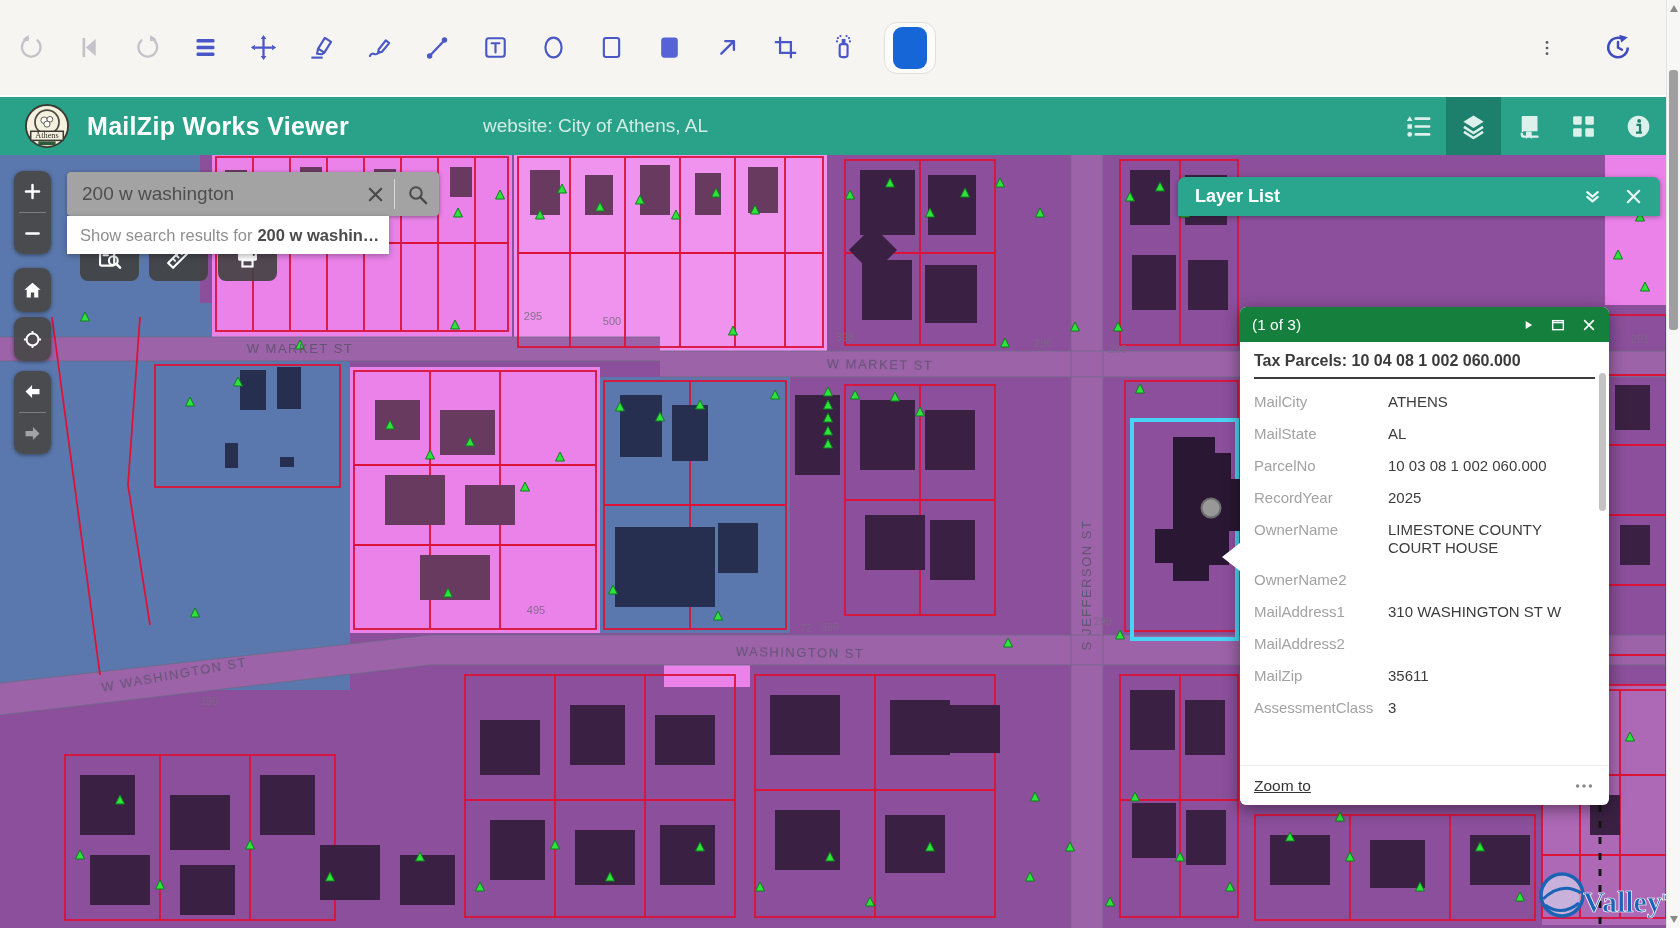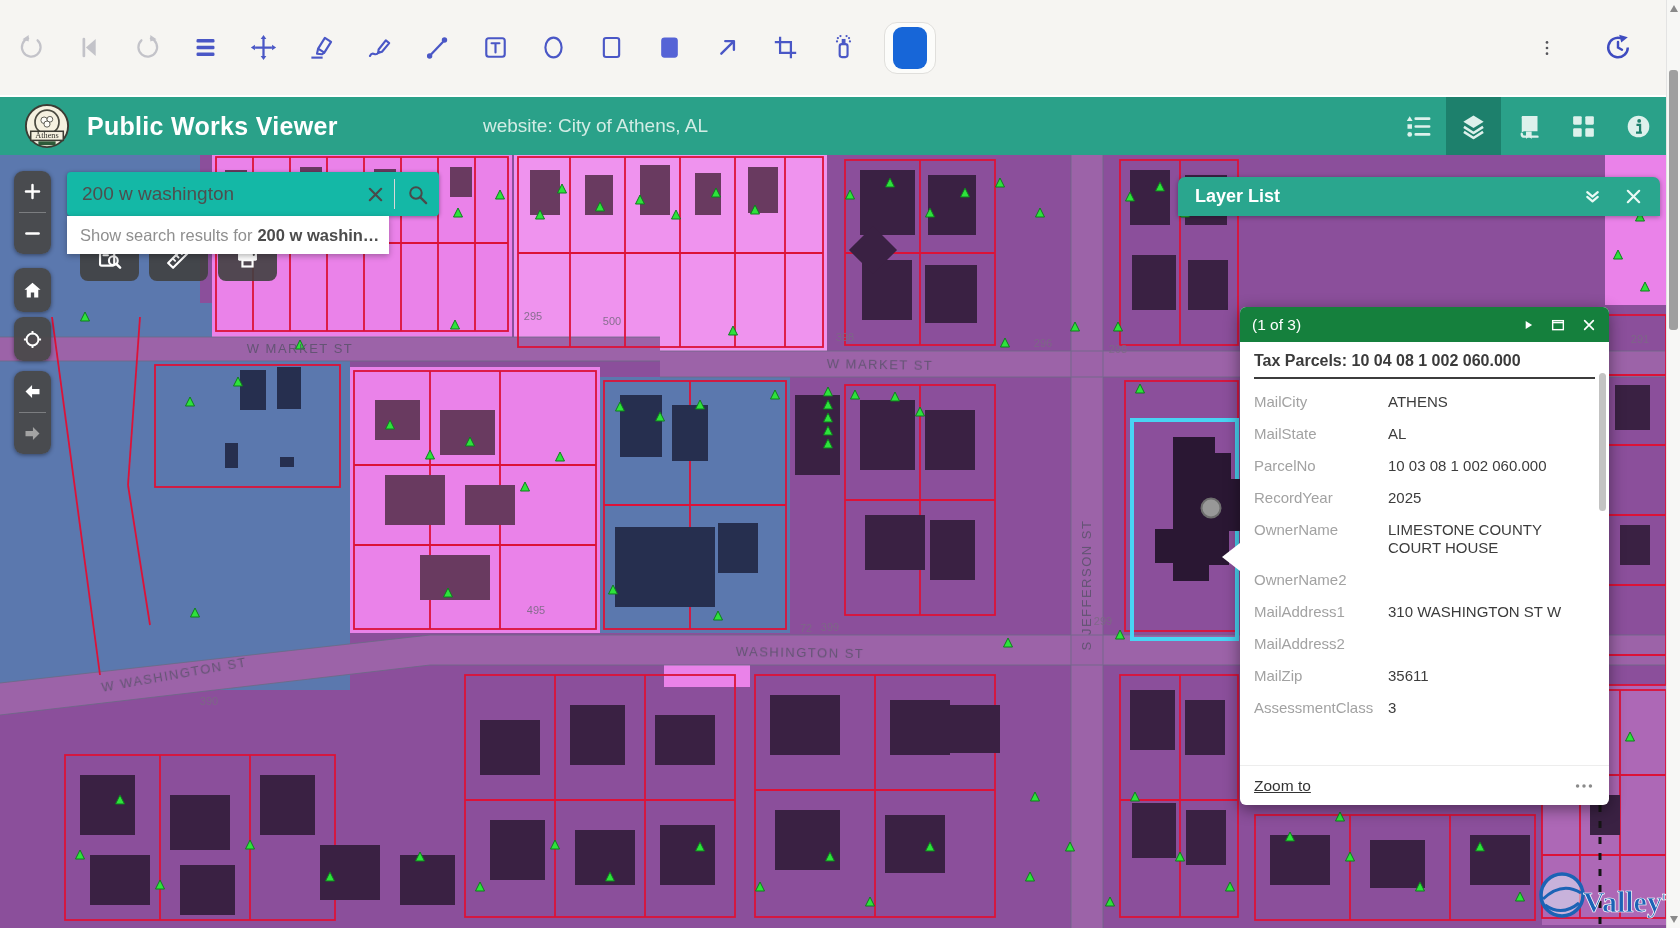--- a/index.html
+++ b/index.html
@@ -43,21 +43,21 @@
   
   .mctl{position:absolute;left:14px;background:rgba(72,72,72,.93);border-radius:9px;width:37px;
     box-shadow:0 1px 4px rgba(0,0,0,.45);overflow:hidden}
   .mctl button{display:block;width:37px;height:41px;border:none;background:transparent;color:#fff;
     padding:0;display:flex;align-items:center;justify-content:center}
   .mctl button svg{width:21px;height:21px}
   .mctl .div{height:1px;background:rgba(255,255,255,.28);margin:0 5px}
   .mctl button.dim{color:#a3a3a3}
 
   
-  .searchbox{position:absolute;left:67px;top:17px;width:372px;height:44px;background:#14b8a6;border-radius:4px;
+  .searchbox{position:absolute;left:67px;top:17px;width:372px;height:44px;background:#a3a3a3;border-radius:4px;
     box-shadow:0 1px 4px rgba(0,0,0,.38);display:flex;align-items:center;z-index:4}
   .searchbox input{flex:1;min-width:0;border:none;outline:none;font-size:19px;color:#4e4e4e;
     padding-left:15px;background:transparent;font-family:inherit}
   .icon-btn{border:none;background:none;color:#4a4a4a;display:flex;align-items:center;justify-content:center;padding:0}
   .clear-btn{width:38px;height:40px}.clear-btn svg{width:21px;height:21px}
   .vdiv{width:1px;height:30px;background:#d8d8d8}
   .search-btn{width:44px;height:40px}.search-btn svg{width:23px;height:23px}
   .suggestion{position:absolute;left:67px;top:61px;width:322px;height:38px;background:#fff;
     box-shadow:0 2px 6px rgba(0,0,0,.3);display:flex;align-items:center;padding-left:13px;
     font-size:16.5px;color:#8f8f8f;z-index:4;white-space:nowrap;overflow:hidden}
@@ -397,21 +397,21 @@
   <svg class="logo" viewBox="0 0 48 48">
     <circle cx="24" cy="24" r="22" fill="#f5f1e0" stroke="#3c3c34" stroke-width="2"></circle>
     <circle cx="24" cy="20" r="12.5" fill="none" stroke="#4a4a40" stroke-width="1.8"></circle>
     <circle cx="21" cy="18" r="3.4" fill="#fdfdf8" stroke="#5a5a50" stroke-width="1"></circle>
     <circle cx="27" cy="17" r="3" fill="#fdfdf8" stroke="#5a5a50" stroke-width="1"></circle>
     <circle cx="24" cy="22" r="3.2" fill="#fdfdf8" stroke="#5a5a50" stroke-width="1"></circle>
     <rect x="7" y="29.5" width="34" height="9.5" fill="#f5f1e0" stroke="#3c3c34" stroke-width="1.6"></rect>
     <text x="24" y="37" text-anchor="middle" font-size="8.6" fill="#2c2c26" font-family="Liberation Serif, serif">Athens</text>
     <rect x="15" y="40" width="18" height="4" fill="#2c5a38"></rect>
   </svg>
-  <div class="app-title">Public Works Viewer</div>
+  <div class="app-title">MailZip Works Viewer</div>
   <div class="app-subtitle">website: City of Athens, AL</div>
   <div class="hdr-nav" id="hdr-nav">
       <button class="nav-btn">
         <svg viewBox="0 0 24 24">
           <use href="#ic-legend"></use>
         </svg>
       </button>
       <button class="nav-btn active">
         <svg viewBox="0 0 24 24">
           <use href="#ic-layers"></use>

